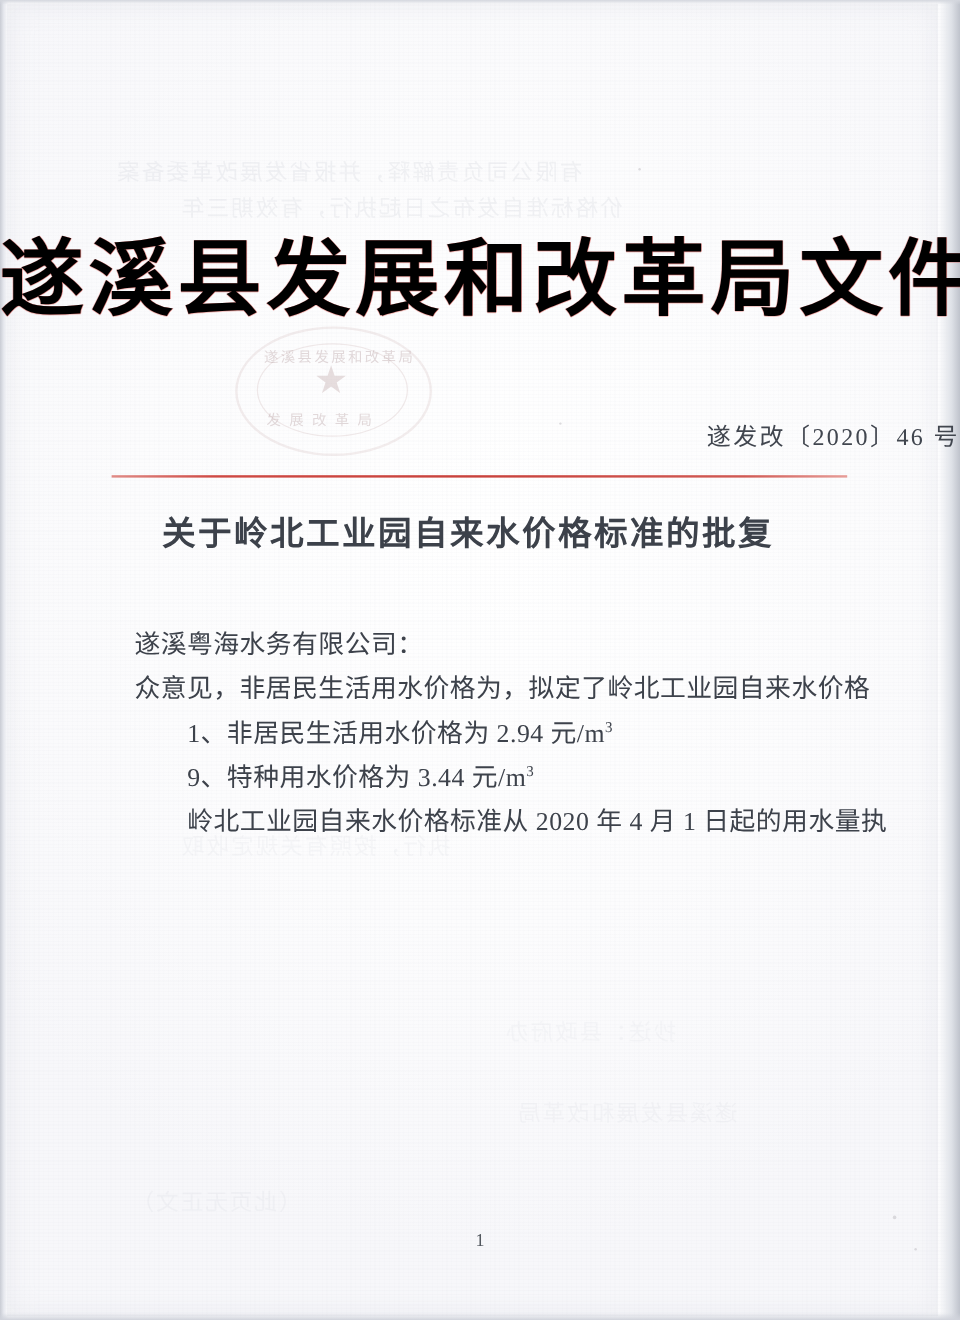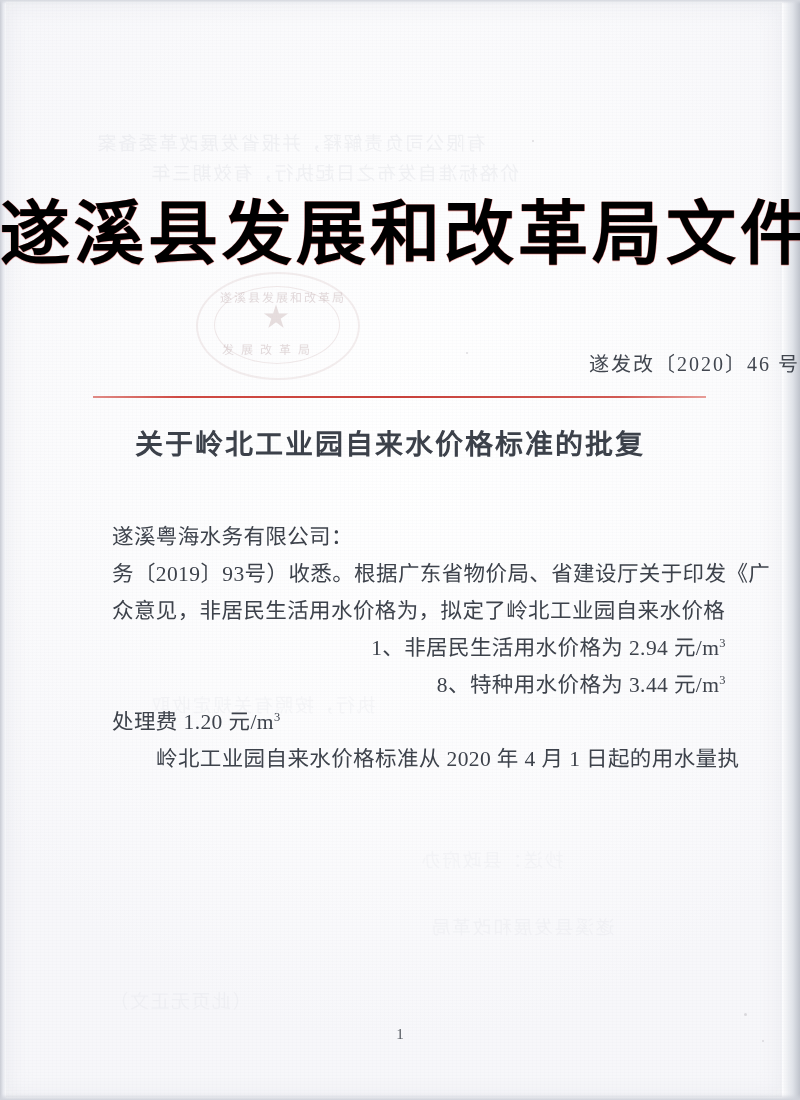--- a/index.html
+++ b/index.html
@@ -200,21 +200,21 @@
   }
 
   .line {
     font-size: 21.5px;
     line-height: 37px;
     letter-spacing: 0.4px;
     color: #3d424b;
     white-space: nowrap;
   }
   .line.indent { text-indent: 44px; }
-  .line.indent-item { text-indent: 44px; text-align: right; }
+  .line.indent-item { text-indent: 44px; }
 
   .line sup {
     font-size: 0.58em;
     vertical-align: super;
     line-height: 0;
   }
 
   
   .page-number {
     position: absolute;
@@ -265,28 +265,26 @@
   <div class="doc-number">遂发改〔2020〕46 号</div>
 
   <div class="red-rule"></div>
 
   <div class="subject-title">关于岭北工业园自来水价格标准的批复</div>
 
   <div class="body-block">
 
     <div class="line">遂溪粤海水务有限公司：</div>
 
-    <div class="line">务〔2019〕93号）收悉。根据广东省物价局、省建设厅关于印发《广</div>
     <div class="line">众意见，非居民生活用水价格为，拟定了岭北工业园自来水价格</div>
 
     <div class="line indent-item"><span>1、非居民生活用水价格为 2.94 元/m</span><sup>3</sup></div>
 
-    <div class="line indent-item"><span>8、特种用水价格为 3.44 元/m</span><sup>3</sup></div>
-
-    <div class="line"><span>处理费 1.20 元/m</span><sup>3</sup></div>
+    <div class="line indent-item"><span>9、特种用水价格为 3.44 元/m</span><sup>3</sup></div>
+
 
     <div class="line indent">岭北工业园自来水价格标准从 2020 年 4 月 1 日起的用水量执</div>
   </div>
 
   <div class="page-number">1</div>
 
   <div class="speck" style="left:744px; top:1013px; width:3px; height:3px;"></div>
   <div class="speck" style="left:762px; top:1040px; width:2px; height:2px;"></div>
   <div class="speck" style="left:532px; top:140px; width:2px; height:2px;"></div>
   <div class="speck" style="left:466px; top:352px; width:2px; height:2px;"></div>

